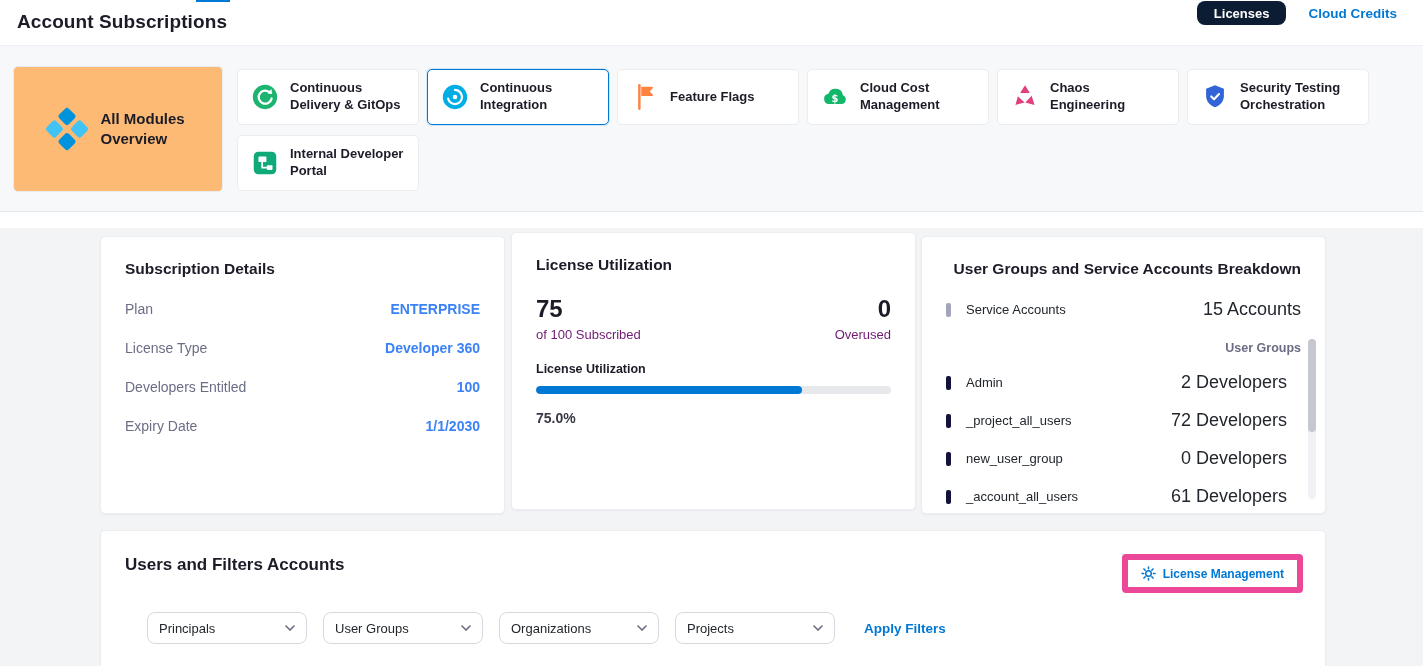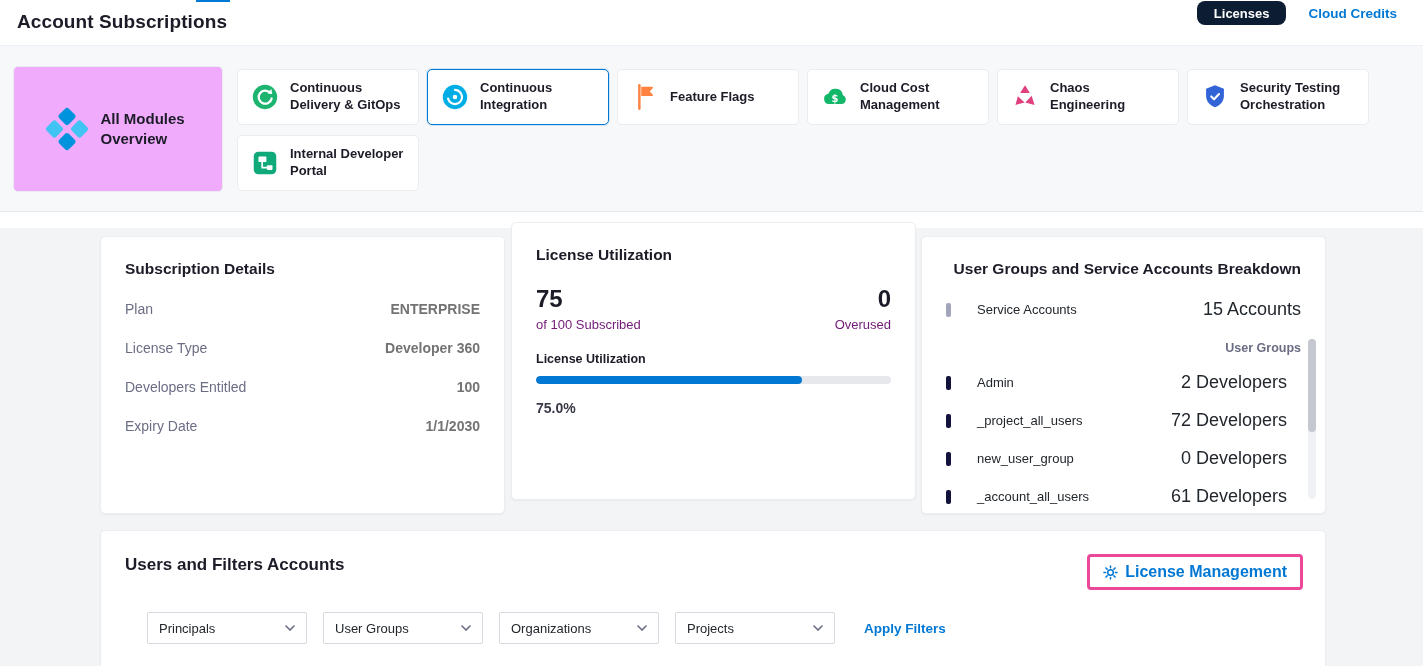--- a/index.html
+++ b/index.html
@@ -15,67 +15,67 @@
   
   .topbar { position:absolute; top:0; left:0; right:0; height:46px; background:#fff; border-bottom:1px solid #eceff3; z-index:3; }
   .breadcrumb-remnant { position:absolute; left:196px; top:0; width:34px; height:2px; background:#0278d5; }
   .page-title { position:absolute; left:17px; top:11px; font-size:19px; font-weight:700; color:#1c1c28; letter-spacing:.1px; }
   .topbar-right { position:absolute; top:1px; right:26px; height:24px; display:flex; align-items:center; gap:22px; }
   .pill-btn { border:none; cursor:pointer; background:#0b1c33; color:#fff; font-family:inherit; font-size:13px; font-weight:600; height:24px; padding:0 17px; border-radius:8px; }
   .link-btn { color:#0278d5; font-size:13.5px; font-weight:600; text-decoration:none; cursor:pointer; }
 
   
   .module-strip { position:absolute; top:46px; left:0; right:0; height:166px; background:#f7f8fa; border-bottom:1px solid #e3e6eb; z-index:2; }
-  .overview-card { position:absolute; left:13px; top:20px; width:210px; height:126px; background:#f0abfc; border:1px solid #ebecef; border-radius:5px; display:flex; align-items:center; justify-content:center; gap:11px; cursor:pointer; }
+  .overview-card { position:absolute; left:13px; top:20px; width:210px; height:126px; background:#fdba74; border:1px solid #ebecef; border-radius:5px; display:flex; align-items:center; justify-content:center; gap:11px; cursor:pointer; }
   .overview-card .logo { width:46px; height:46px; flex:0 0 auto; }
   .overview-label { font-size:15px; font-weight:700; color:#1c1c28; width:92px; line-height:1.35; }
   .modules-grid { position:absolute; left:237px; top:23px; width:1140px; display:flex; flex-wrap:wrap; gap:10px 8px; }
   .mod-card { width:182px; height:56px; background:#fff; border:1px solid #ebecef; border-radius:5px; display:flex; align-items:center; gap:10px; padding:0 12px; cursor:pointer; }
   .mod-card.selected { border:1px solid #0278d5; box-shadow:0 0 0 1px rgba(2,120,213,.15); }
   .mod-icon { width:30px; height:30px; flex:0 0 auto; display:block; }
   .mod-label { font-size:13px; font-weight:600; color:#1c1c28; line-height:1.3; }
 
   
   .main-bg { position:absolute; top:228px; left:0; right:0; bottom:0; background:#f2f4f6; z-index:0; }
 
   .card { position:absolute; background:#fff; border:1px solid #ecedf1; border-radius:5px; box-shadow:0 1px 2px rgba(40,41,61,.05); z-index:1; }
   .card-title { font-size:15.5px; font-weight:700; color:#1c1c28; }
 
   .card-subscription { left:100px; top:236px; width:405px; height:278px; padding:23px 24px; }
   .sub-row { display:flex; justify-content:space-between; align-items:baseline; margin-top:23px; }
   .sub-label { font-size:14px; color:#6b6d85; }
-  .sub-value { font-size:14px; font-weight:700; color:#737373; }
-
-  .card-utilization { left:511px; top:222px; width:405px; height:278px; padding:23px 24px; }
+  .sub-value { font-size:14px; font-weight:700; color:#3b82f6; }
+
+  .card-utilization { left:511px; top:232px; width:405px; height:278px; padding:23px 24px; }
   .util-top { display:flex; justify-content:space-between; margin-top:22px; }
   .util-num { font-size:24px; font-weight:700; color:#1c1c28; line-height:1.1; }
   .util-cap { font-size:13px; color:#701a75; margin-top:5px; }
   .util-right { text-align:right; }
   .util-bar-label { margin-top:20px; font-size:12.5px; font-weight:700; color:#1c1c28; }
   .progress-track { margin-top:10px; width:100%; height:8px; background:#e7e8ec; border-radius:4px; overflow:hidden; }
   .progress-fill { height:100%; background:#0278d5; border-radius:4px; }
   .util-percent { margin-top:16px; font-size:14px; font-weight:700; color:#383946; }
 
   .card-breakdown { left:921px; top:236px; width:405px; height:278px; padding:23px 24px 18px;text-align:right; }
-  .brk-row { display:flex; align-items:center; gap:26px; font-size:13px; color:#22272d; }
+  .brk-row { display:flex; align-items:center; gap:15px; font-size:13px; color:#22272d; }
   .brk-row .val { margin-left:auto; font-size:18px; color:#22272d; }
   .bar-ico { width:5px; height:14px; border-radius:2px; flex:0 0 auto; }
   .bar-ico.light { background:#a3a5bd; }
   .bar-ico.dark { background:#12123a; }
   .sa-row { margin-top:21px; }
   .groups-label { margin-top:21px; font-size:12.5px; font-weight:700; color:#6b6d85; }
   .group-row { margin-top:17px; padding-right:14px; }
   .brk-scrollbar { position:absolute; right:9px; top:102px; bottom:14px; width:8px; background:#f0f1f4; border-radius:4px; }
   .brk-thumb { position:absolute; top:0; left:0; width:8px; height:58%; background:#c6c8cf; border-radius:4px; }
 
   .card-users { left:100px; top:530px; width:1226px; height:172px; padding:24px; }
   .users-title { font-size:17px; font-weight:700; color:#1c1c28; }
-  .lm-btn { position:absolute; top:23px; right:22px; display:inline-flex; align-items:center; gap:7px; border:3px solid #ec4899; border-radius:4px; background:#fff; color:#0278d5; font-family:inherit; font-size:16px; font-weight:600; padding:6px 13px; cursor:pointer; }
+  .lm-btn { position:absolute; top:23px; right:22px; display:inline-flex; align-items:center; gap:7px; border:6px solid #ec4899; border-radius:4px; background:#fff; color:#0278d5; font-family:inherit; font-size:12px; font-weight:600; padding:6px 13px; cursor:pointer; }
   .filters-row { margin-top:37px; margin-left:22px; display:flex; align-items:center; gap:16px; }
-  .select-box { width:160px; height:32px; background:#fff; border:1px solid #d8dae2; border-radius:2px; display:flex; align-items:center; justify-content:space-between; padding:0 11px; font-size:13px; color:#22272d; cursor:pointer; }
+  .select-box { width:160px; height:32px; background:#fff; border:1px solid #d8dae2; border-radius:8px; display:flex; align-items:center; justify-content:space-between; padding:0 11px; font-size:13px; color:#22272d; cursor:pointer; }
   .apply-filters { margin-left:13px; color:#0278d5; font-size:13.5px; font-weight:700; text-decoration:none; cursor:pointer; }
 </style>
 </head>
 <body>
 
 <header class="topbar">
   <div class="breadcrumb-remnant"></div>
   <h1 class="page-title">Account Subscriptions</h1>
   <div class="topbar-right">
     <button class="pill-btn">Licenses</button>

